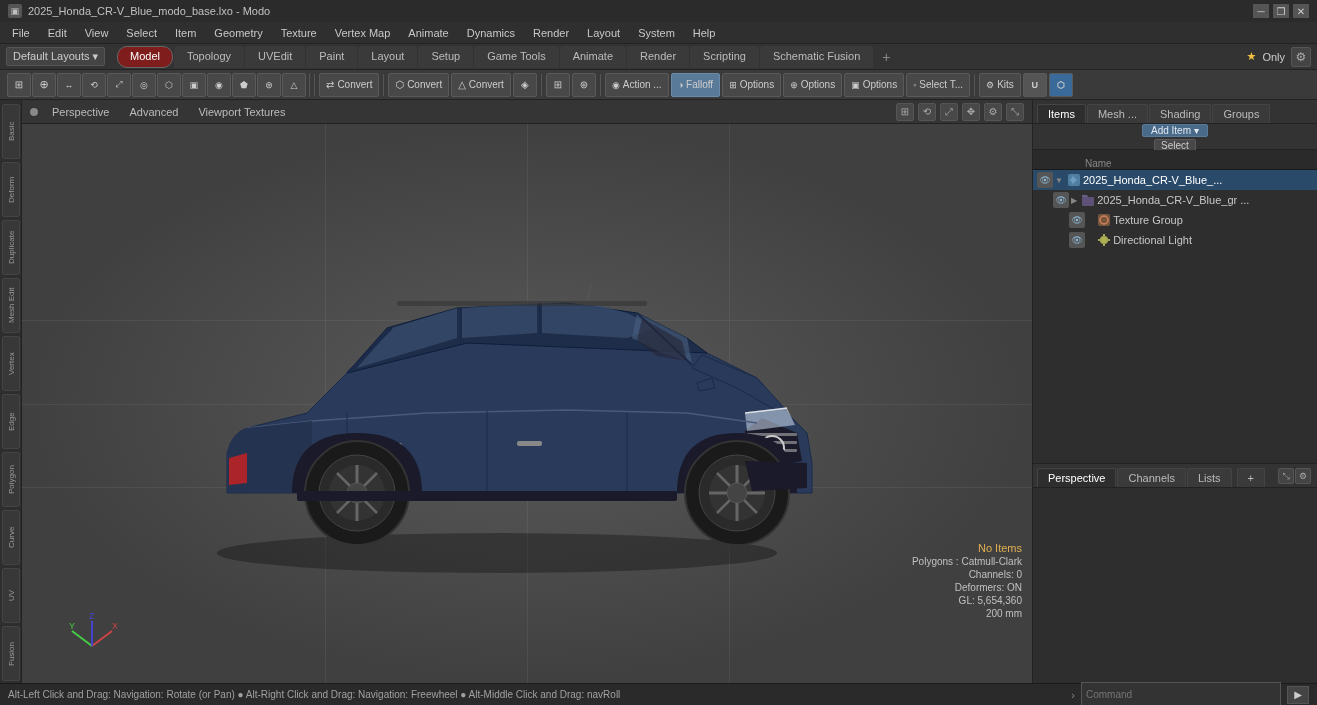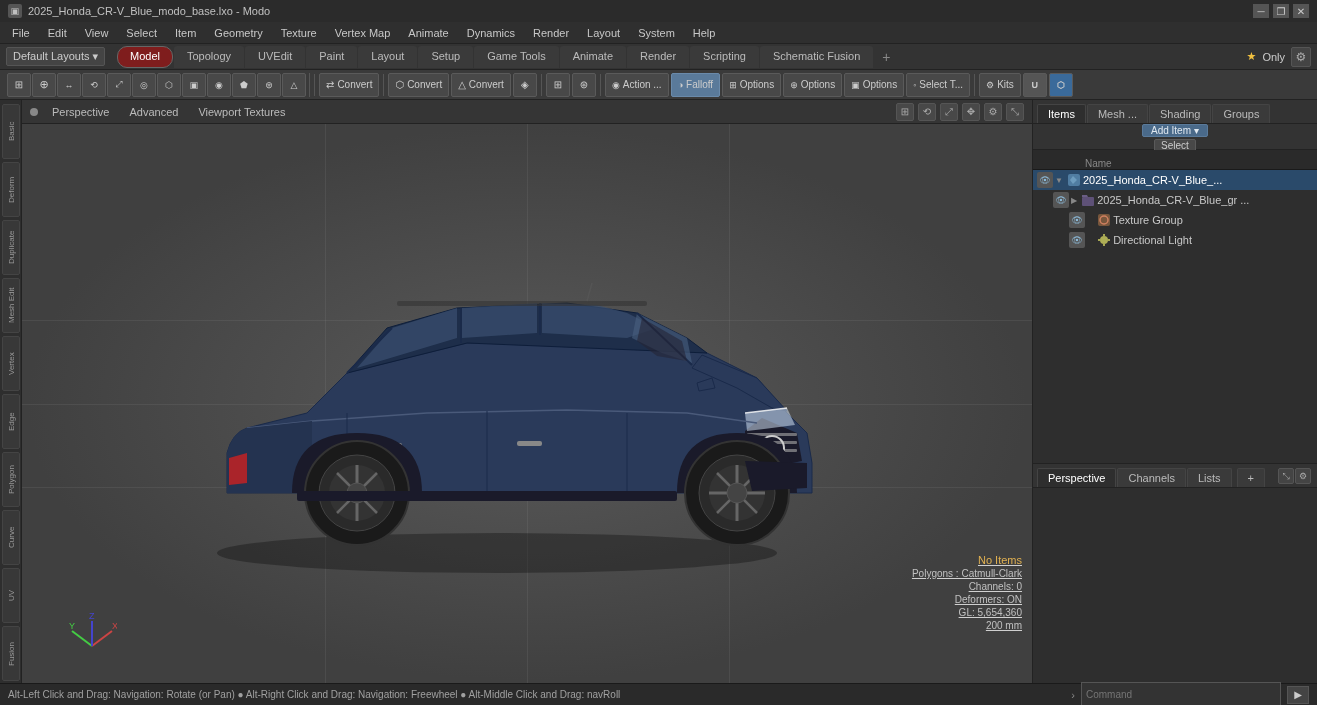--- a/index.html
+++ b/index.html
@@ -52,21 +52,21 @@
     .viewport-canvas { width: 100%; height: calc(100% - 24px); background: #5a5a5a; position: relative; overflow: hidden; }
     
     
     .car-area { width: 100%; height: 100%; background: radial-gradient(ellipse at center, #5a5a5a 0%, #404040 70%); position: relative; }
     
     
     .grid-line-h { position: absolute; background: rgba(150,150,150,0.15); height: 1px; width: 100%; }
     .grid-line-v { position: absolute; background: rgba(150,150,150,0.15); width: 1px; height: 100%; }
     
     
-    .vp-status { position: absolute; bottom: 52px; right: 10px; text-align: right; text-decoration: underline; }
+    .vp-status { position: absolute; bottom: 64px; right: 10px; text-align: right; }
     .vp-status-text { font-size: 11px; color: #e0b050; }
     .vp-status-item { font-size: 10px; color: #c0c0c0; display: block; text-align: right; margin-top: 2px; }
     
     
     .statusbar { height: 22px; background: #2a2a2a; display: flex; align-items: center; padding: 0 8px; gap: 8px; border-top: 1px solid #1a1a1a; position: absolute; bottom: 0; left: 0; right: 0; }
     .status-text { font-size: 10px; color: #a0a0a0; }
     .status-right { margin-left: auto; display: flex; align-items: center; gap: 6px; }
     .command-input { width: 200px; height: 26px; background: #333; border: 1px solid #555; color: #ccc; font-size: 10px; padding: 0 4px; }
     .command-run { width: 22px; height: 18px; background: #444; border: 1px solid #555; color: #ccc; font-size: 10px; cursor: pointer; display: flex; align-items: center; justify-content: center; }
 

